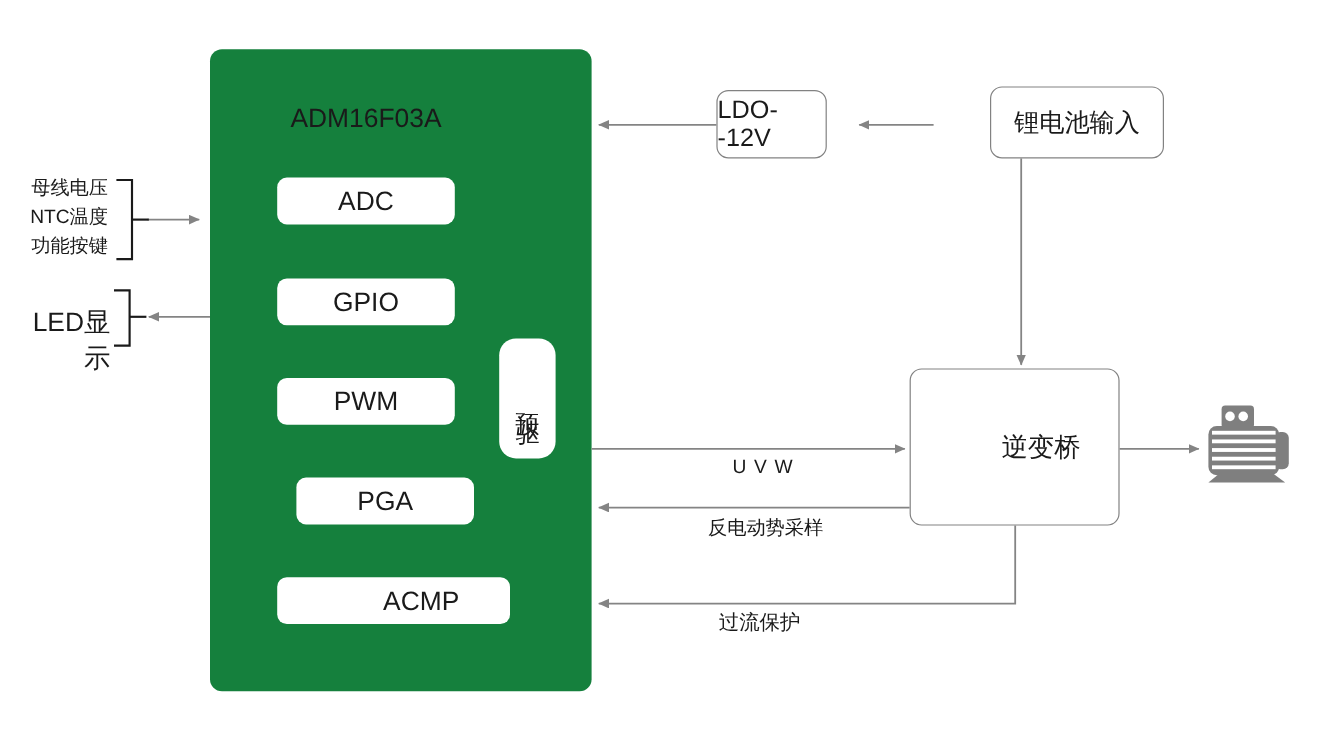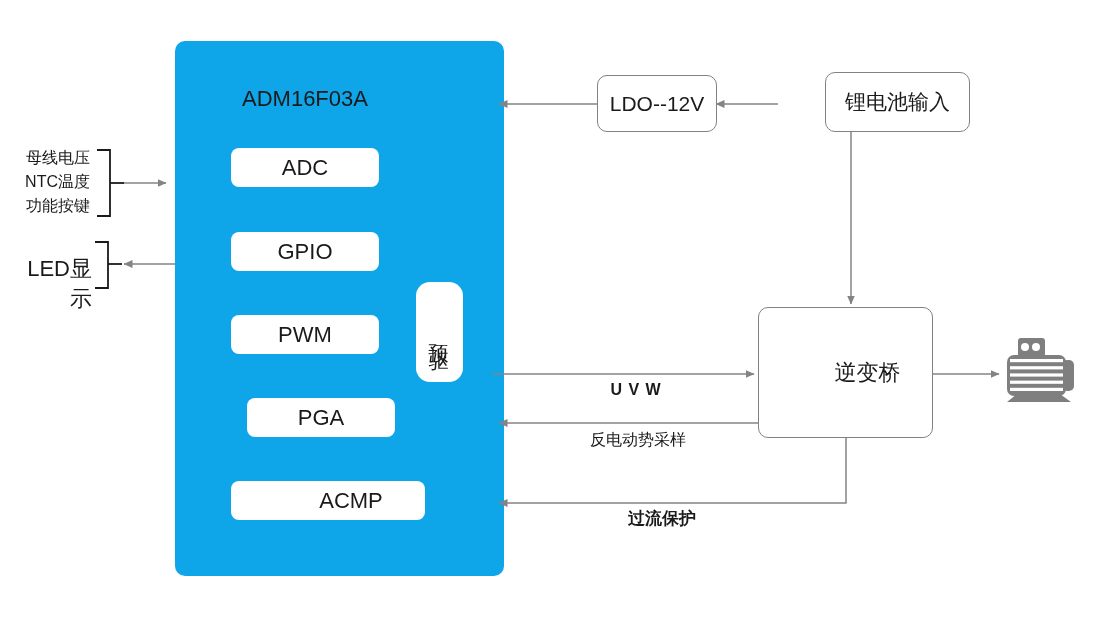--- a/index.html
+++ b/index.html
@@ -4,21 +4,21 @@
 <style>
   html,body{margin:0;padding:0;background:#ffffff;}
   .canvas{
     position:relative;width:1100px;height:619px;background:#ffffff;overflow:hidden;
     font-family:"Liberation Sans","DejaVu Sans",sans-serif;color:#1a1a1a;
   }
   .abs{position:absolute;}
   
   .chip{
     left:175px;top:41px;width:318px;height:535px;
-    background:#0ea5e9;border-radius:10px;padding-left:11px;
+    background:#15803d;border-radius:10px;
   }
   .chip-title{
     left:231px;top:86px;width:148px;height:26px;
     font-size:22px;text-align:center;line-height:26px;
   }
   .block{
     left:231px;width:148px;height:39px;background:#ffffff;border-radius:8px;
     display:flex;align-items:center;justify-content:center;font-size:22px;
   }
   .block-adc {top:148px;}
@@ -31,37 +31,37 @@
     display:flex;align-items:center;justify-content:center;font-size:20px;
     writing-mode:vertical-rl;text-orientation:upright;letter-spacing:9px;
     text-indent:9px;
   }
   
   .obox{
     background:#ffffff;border:1.5px solid #828282;border-radius:10px;
     display:flex;align-items:center;justify-content:center;font-size:21px;
     box-sizing:border-box;
   }
-  .ldo     {left:597px;top:75px; width:120px;height:57px;}
+  .ldo     {left:597px;top:75px; width:92px;height:57px;}
   .battery {left:778px;top:72px; width:145px;height:60px;margin-left:47px;}
   .inverter{left:758px;top:307px;width:175px;height:131px;font-size:22px;padding-left:44px;}
   
   .input-labels{
     left:16px;top:146px;width:74px;
     font-size:16px;line-height:24px;text-align:right;
   }
   .led-label{
     left:20px;top:254px;width:72px;
     font-size:22px;text-align:right;
   }
   
   .conn-label{text-align:center;color:#1a1a1a;}
-  .uvw-label {left:586px;top:381px;width:100px;font-size:16px;letter-spacing:1px;font-weight:bold;}
+  .uvw-label {left:586px;top:381px;width:100px;font-size:16px;letter-spacing:1px;}
   .bemf-label{left:568px;top:430px;width:140px;font-size:16px;}
-  .ocp-label {left:609px;top:507px;width:106px;font-size:17px;font-weight:bold;}
+  .ocp-label {left:580px;top:507px;width:106px;font-size:17px;}
   .wires{left:0;top:0;width:1100px;height:619px;pointer-events:none;}
 </style>
 </head>
 <body>
 
 <div class="canvas">
 
   <div class="abs chip">
     <div class="abs chip-title" style="left:56px;top:45px;">ADM16F03A</div>
   </div>

